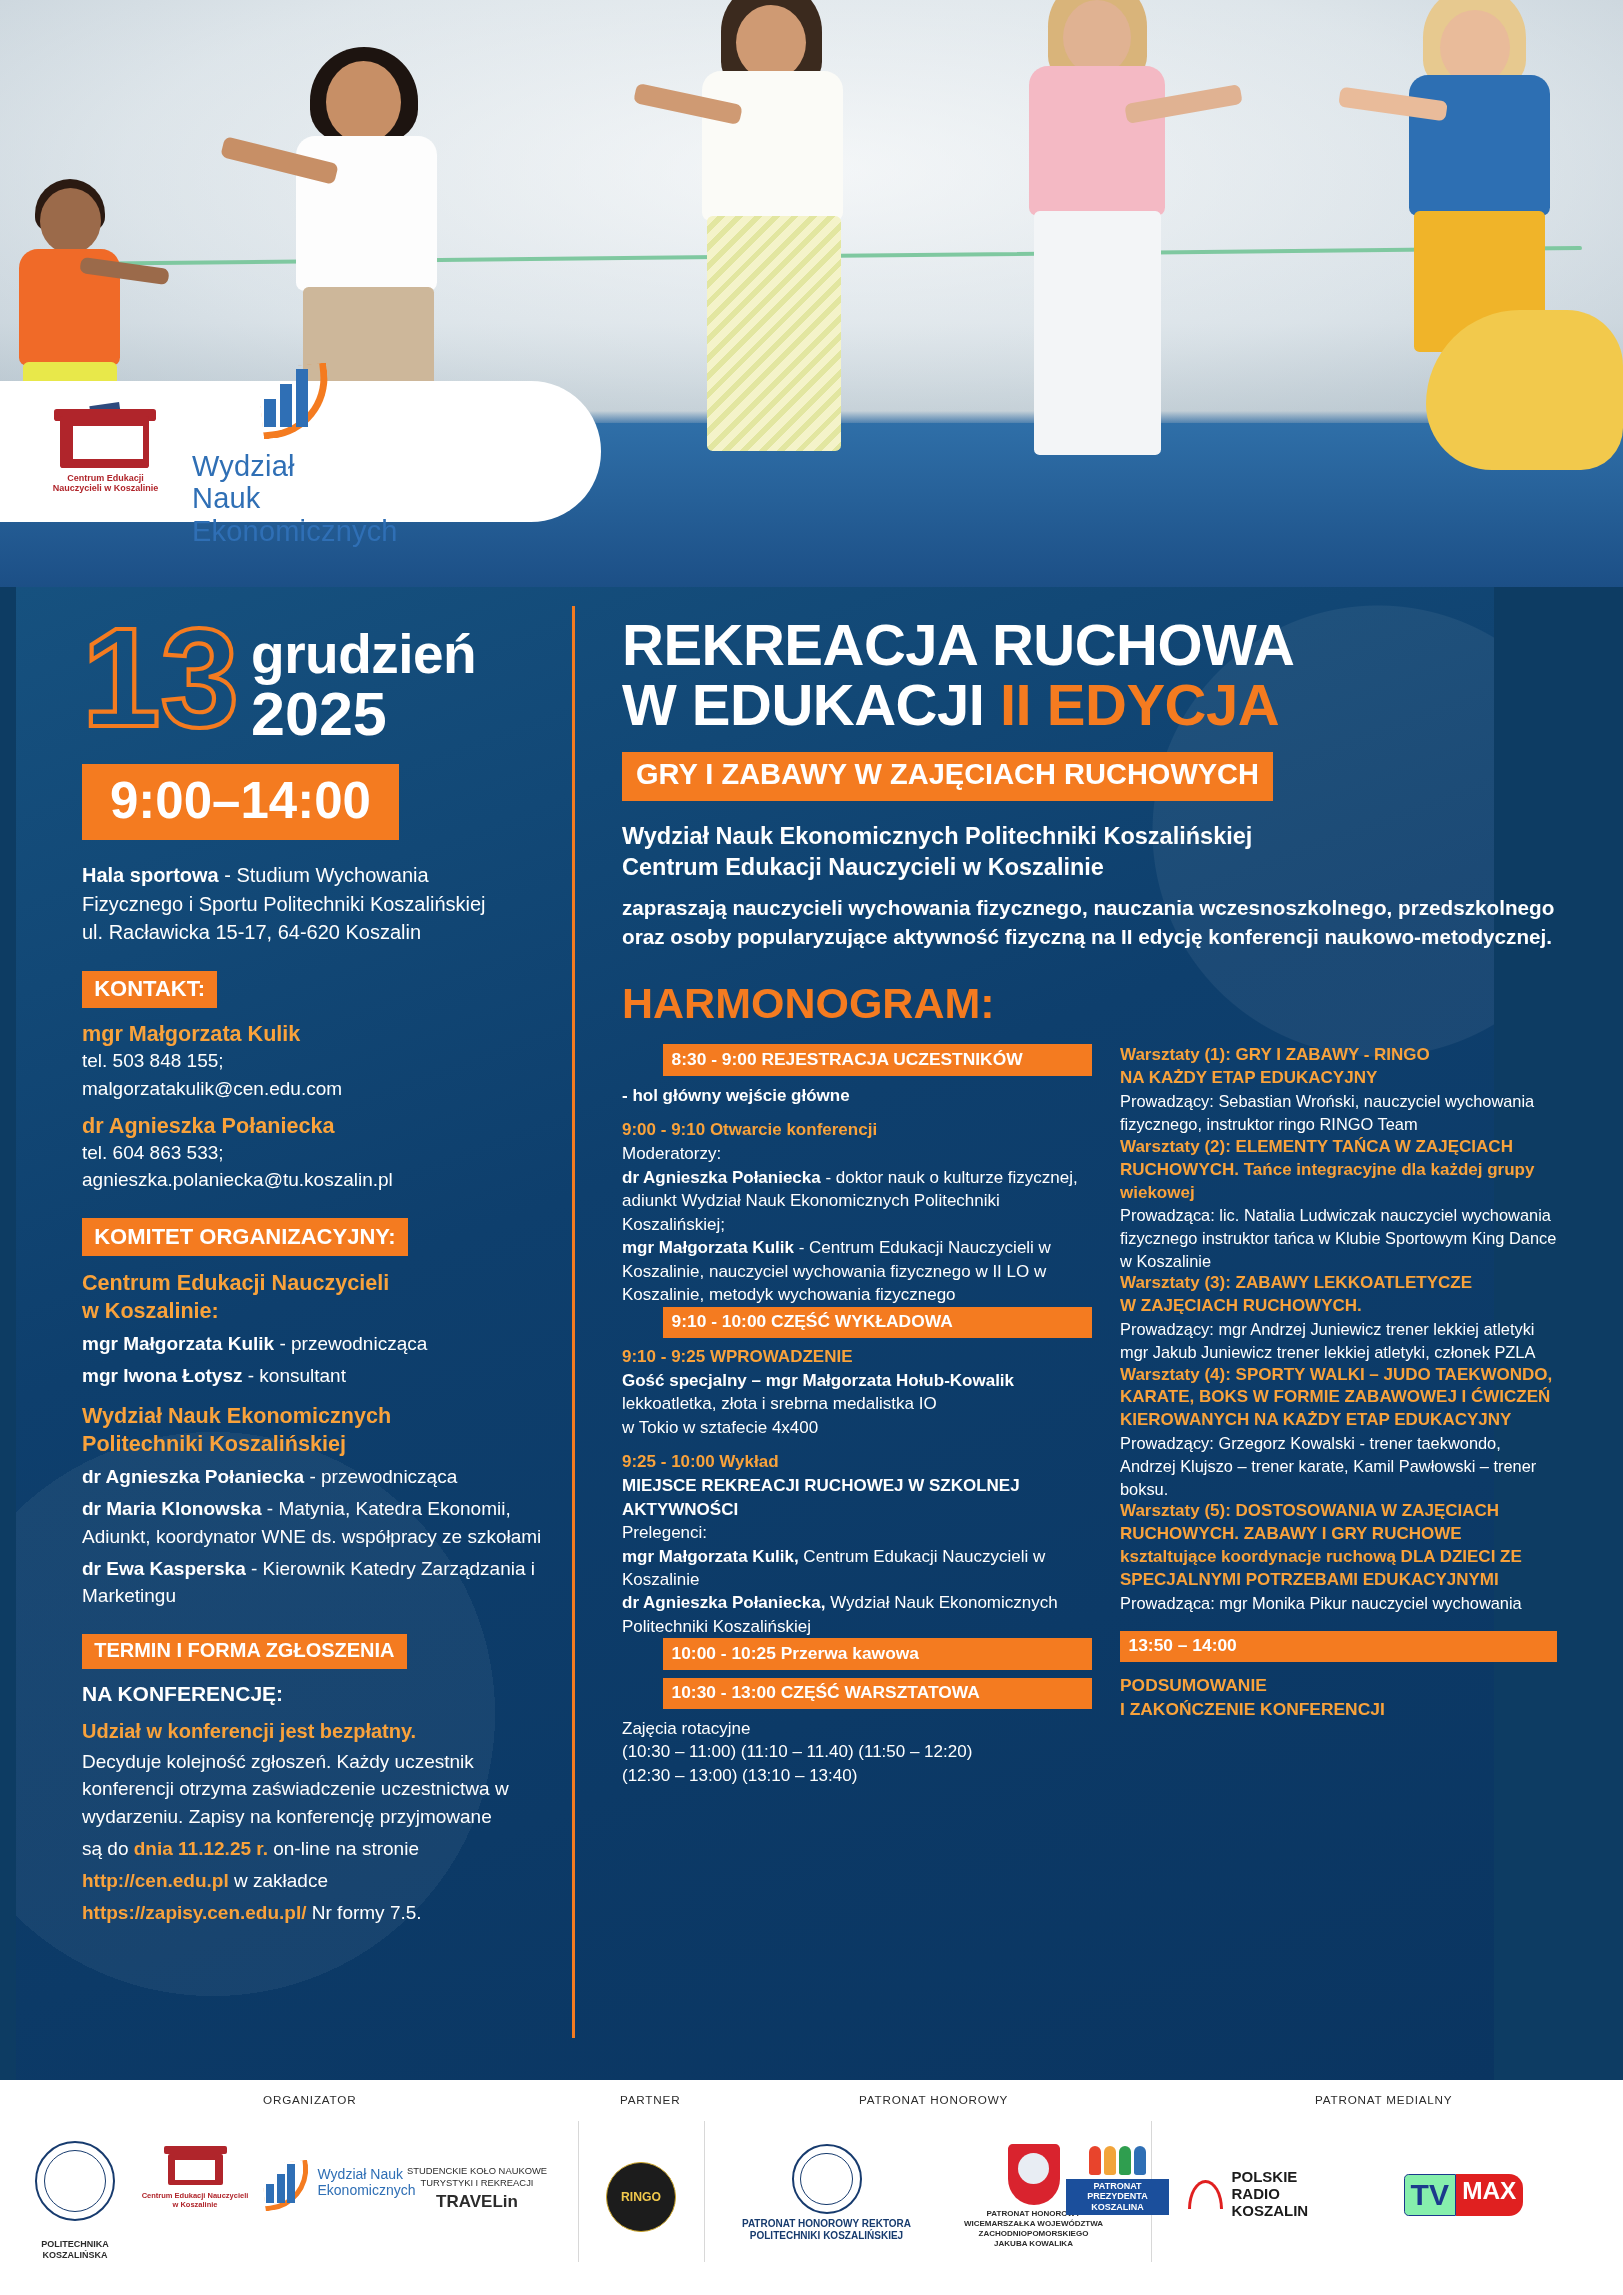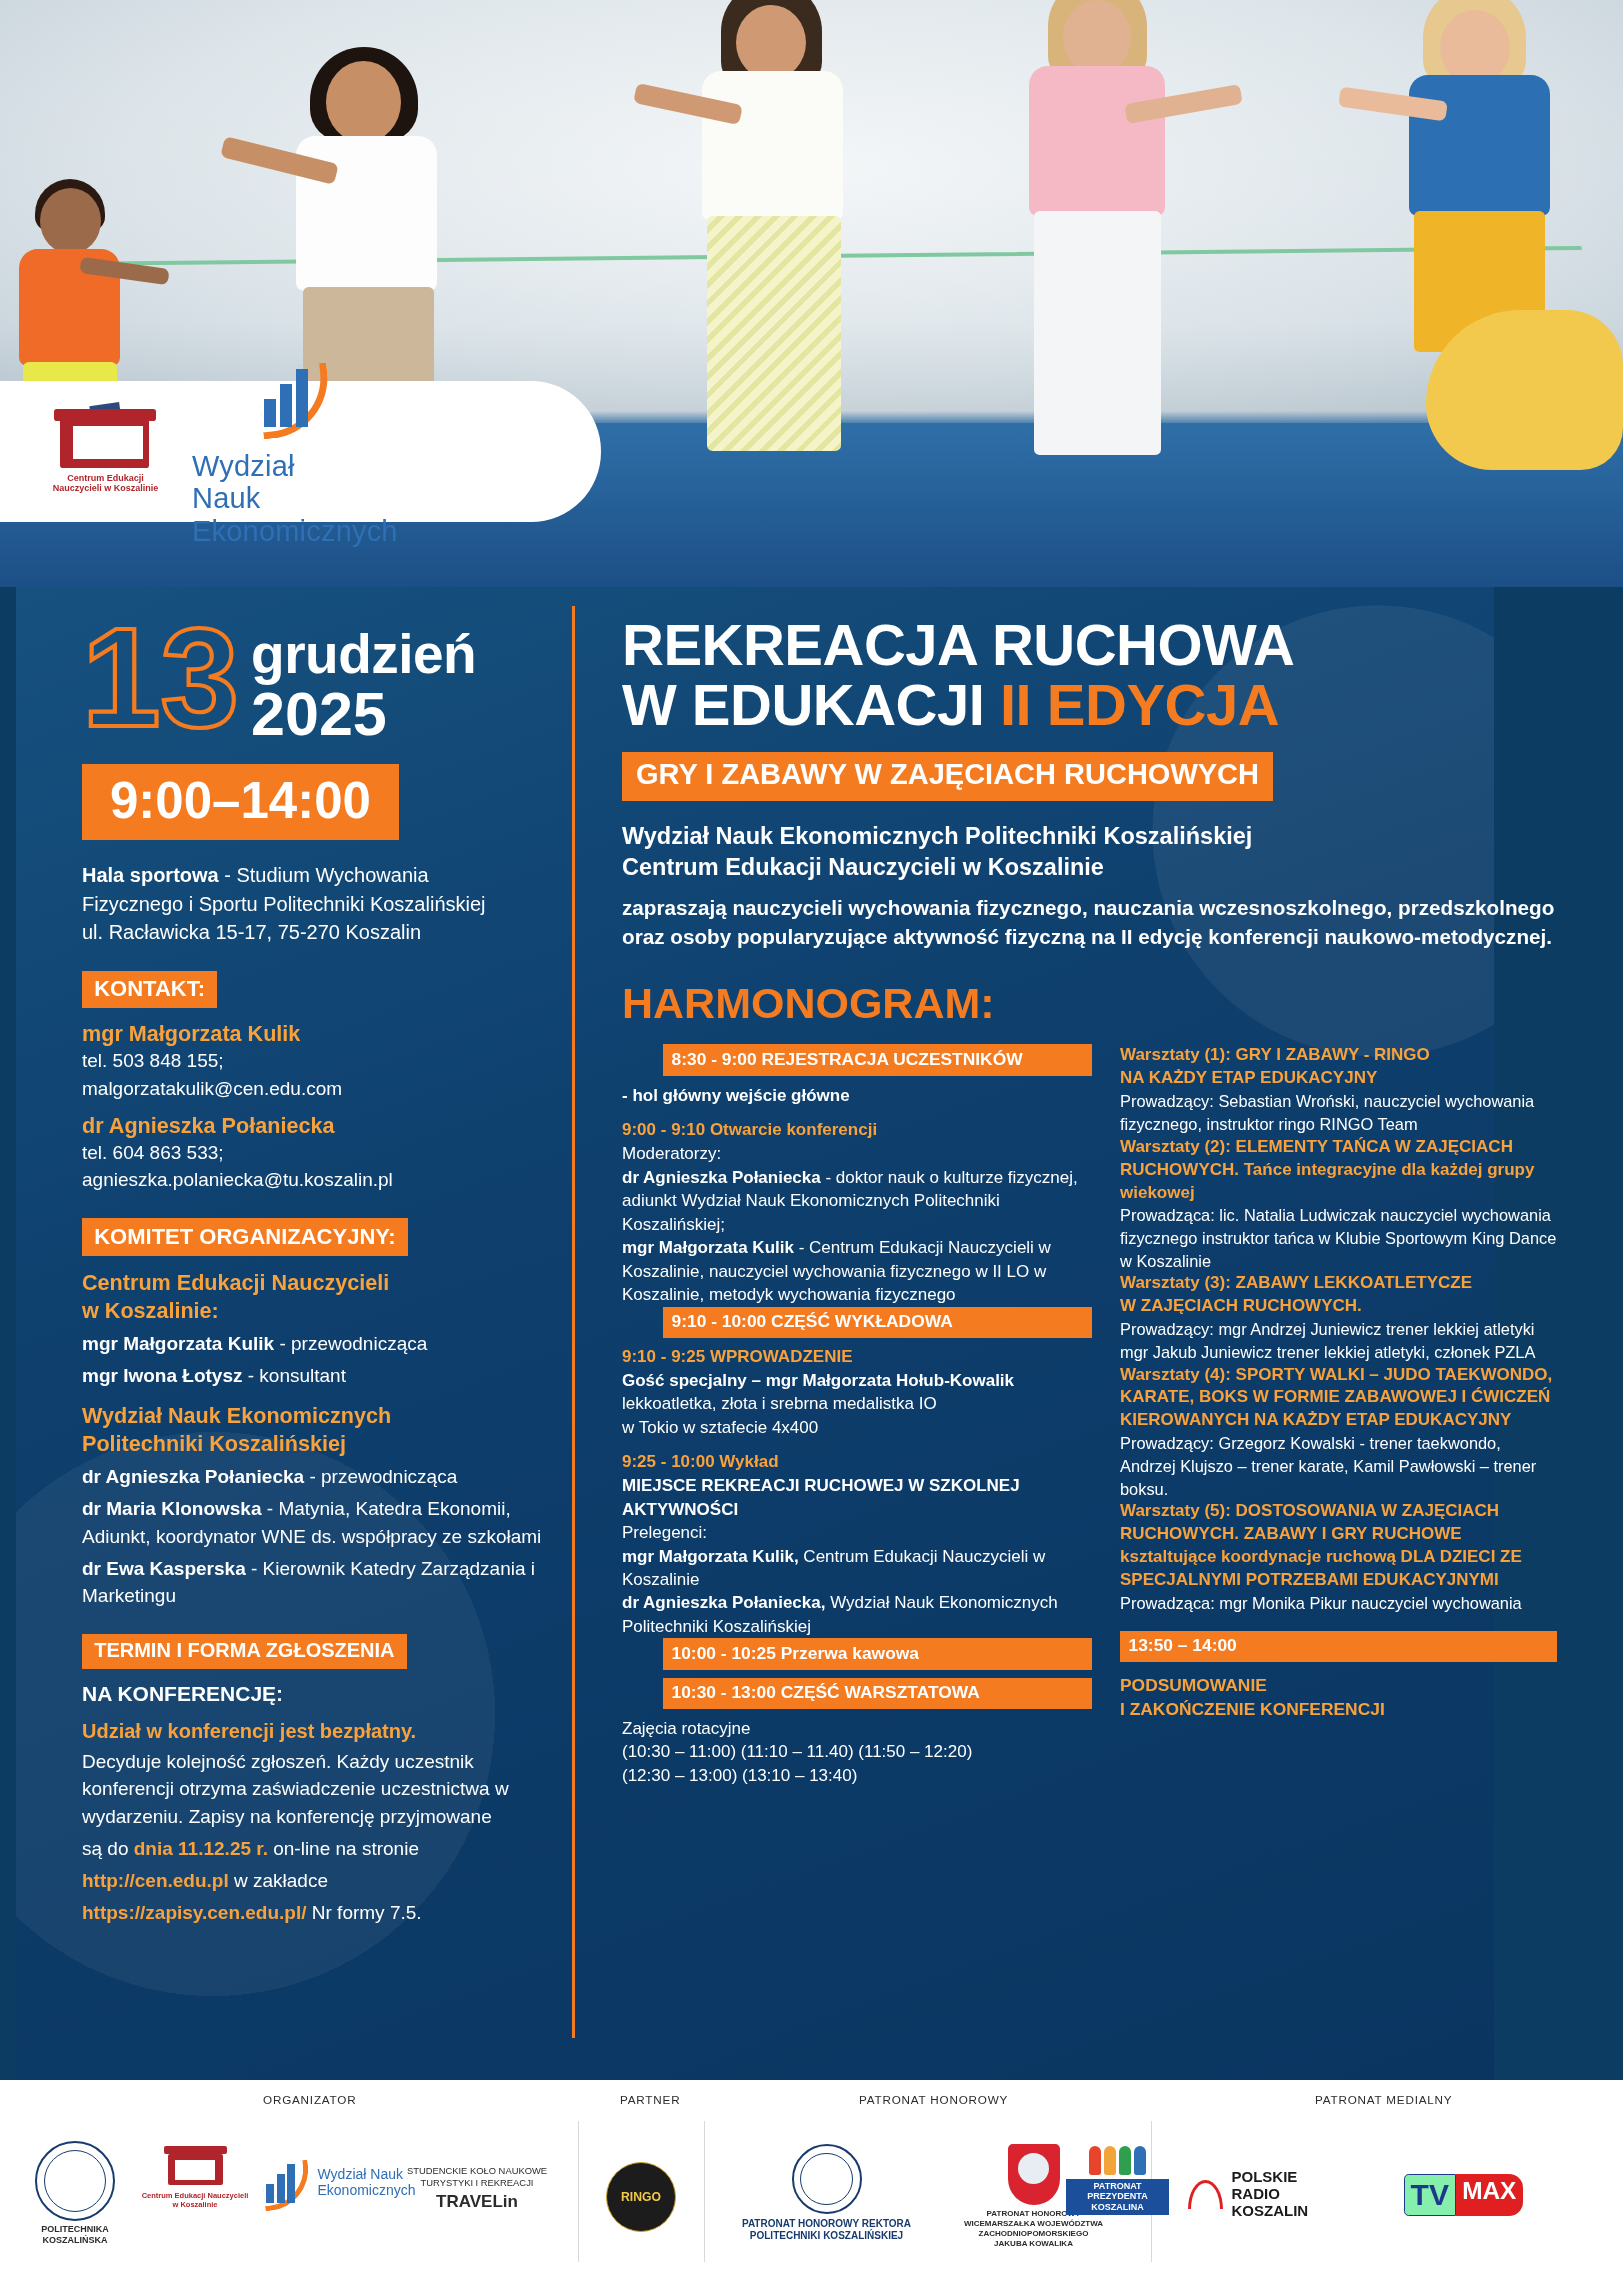--- a/index.html
+++ b/index.html
@@ -281,21 +281,21 @@
         <div class="m">grudzień</div>
         <div class="y">2025</div>
       </div>
     </div>
 
     <div class="time-badge">9:00–14:00</div>
 
     <div class="addr">
       <div><b>Hala sportowa</b><span> - Studium Wychowania</span></div>
       <div>Fizycznego i Sportu Politechniki Koszalińskiej</div>
-      <div>ul. Racławicka 15-17, 75-270 Koszalin</div>
+      <div>ul. Racławicka 15-17, 64-620 Koszalin</div>
     </div>
 
     
     <div class="bar">KONTAKT:</div>
     <div>
       <div class="name-orange" style="margin-top:0">mgr Małgorzata Kulik</div>
       <div class="line">tel. 503 848 155;</div>
       <div class="line">malgorzatakulik@cen.edu.com</div>
     </div>
     <div>
@@ -462,21 +462,21 @@
   <div class="sep" style="left:578px"></div>
   <div class="sep" style="left:704px"></div>
   <div class="sep" style="left:1151px"></div>
 
   <div class="foot-row">
 
     <div style="position:absolute;left:28px;top:14px;width:94px;text-align:center">
       <div class="seal" style="width:80px;height:80px;margin:0 auto">
           <div class="seal-in"></div>
         </div>
-      <div class="small-logo-txt" style="margin-top:3px;font-size:9px">POLITECHNIKA KOSZALIŃSKA</div>
+      <div class="small-logo-txt" style="margin-top:18px;font-size:9px">POLITECHNIKA KOSZALIŃSKA</div>
     </div>
 
     <div style="position:absolute;left:141px;top:19px;width:108px;text-align:center">
       <div style="position:relative;width:70px;height:45px;margin:0 auto">
         <div style="position:absolute;left:3.8px;top:0;width:63px;height:7.5px;background:#b0252b;border-radius:1.9px"></div>
         <div style="position:absolute;left:7.5px;top:7.5px;width:55px;height:31px;background:#b0252b;border-radius:1.9px"></div>
         <div style="position:absolute;left:15px;top:14px;width:40px;height:20px;background:#fff"></div>
       </div>
       <div class="small-logo-txt" style="color:#b0252b;font-size:7.5px">Centrum Edukacji Nauczycieli w Koszalinie</div>
     </div>

